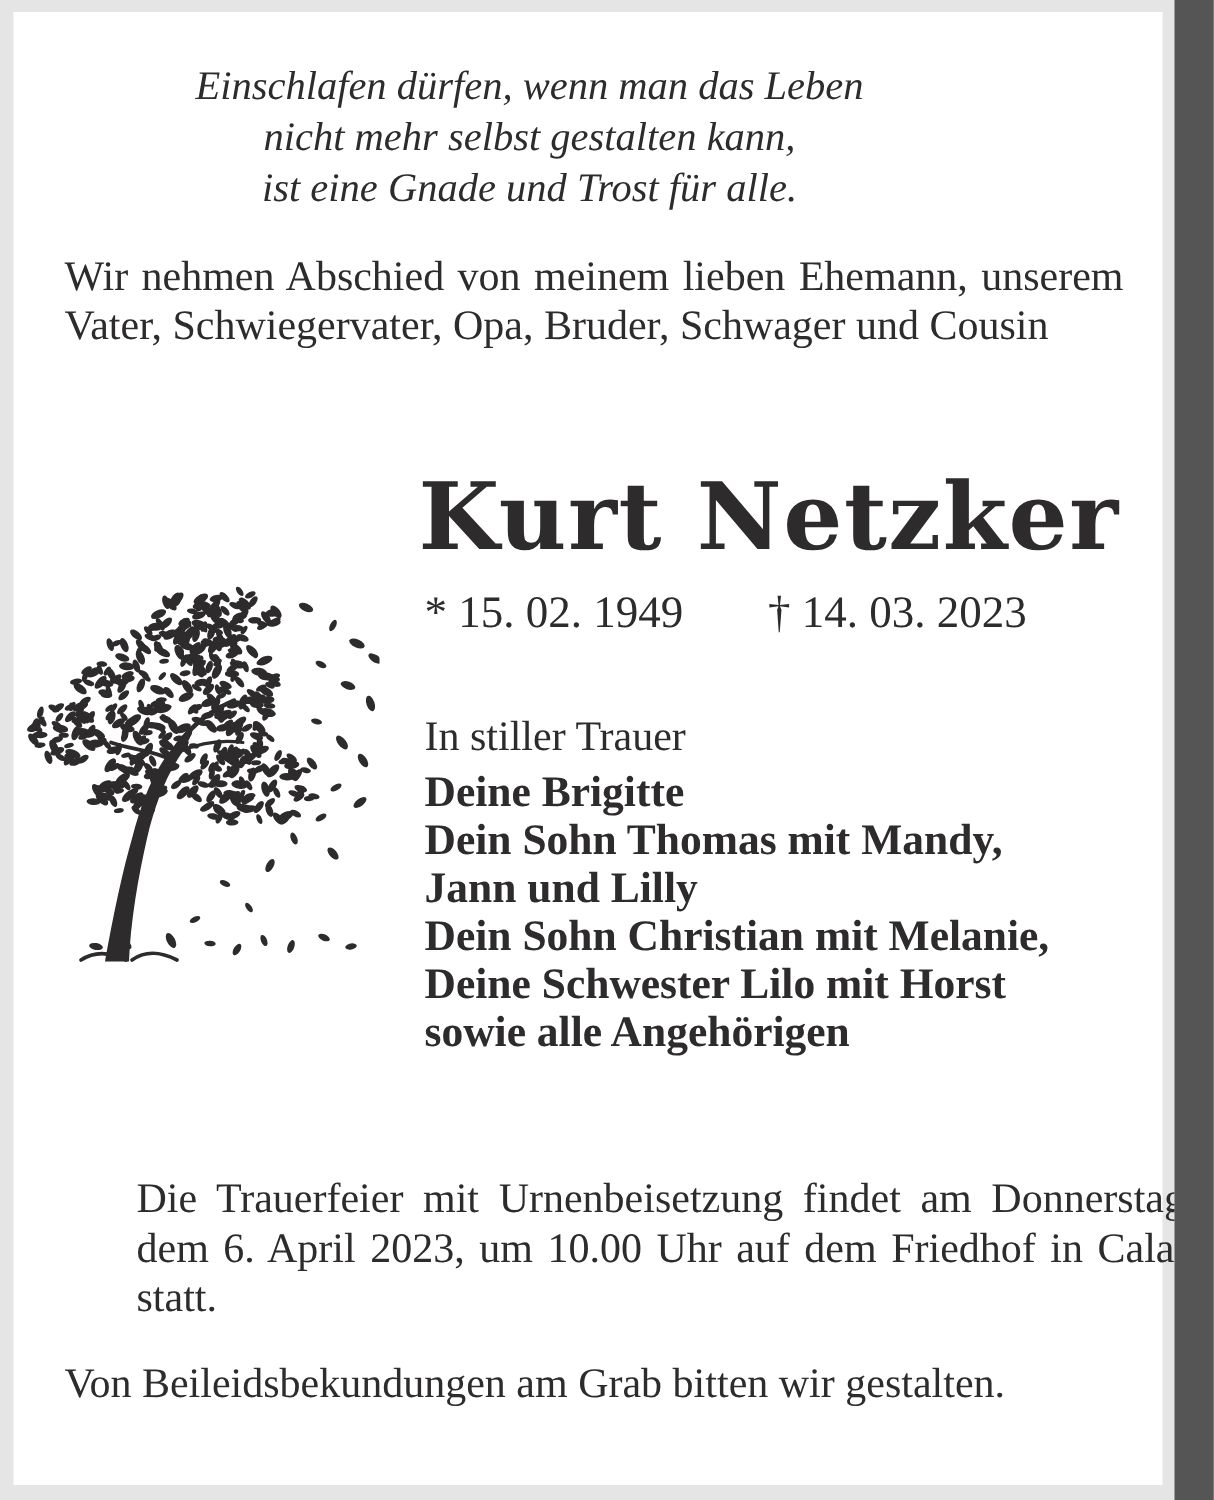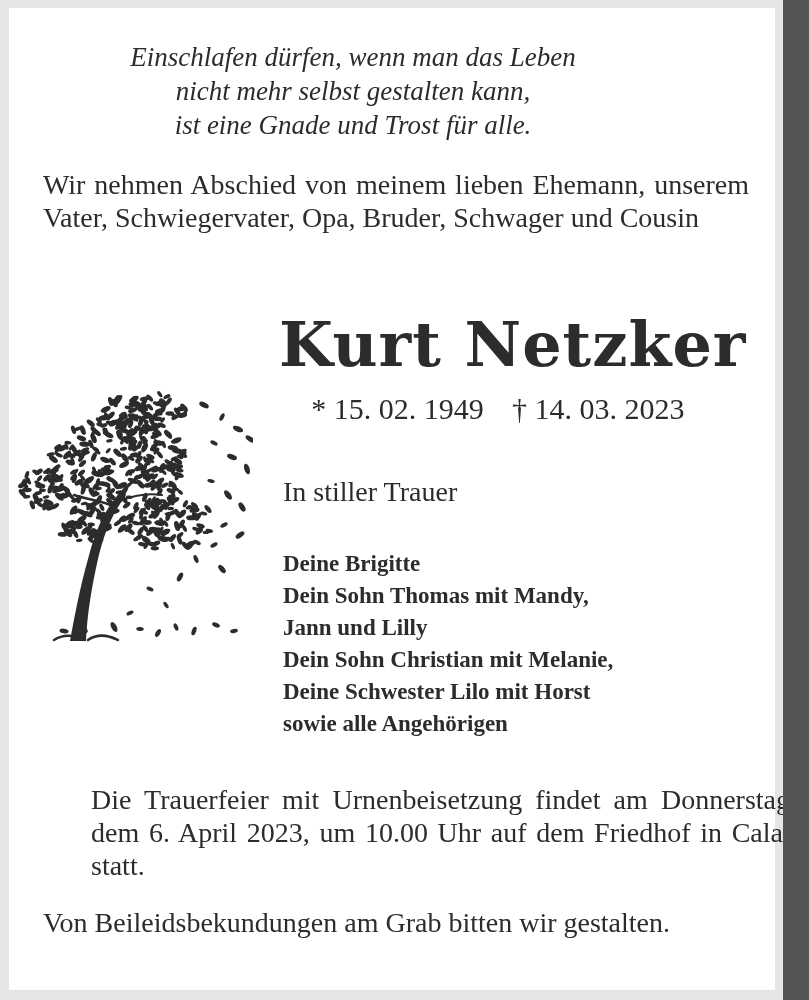--- a/index.html
+++ b/index.html
@@ -31,28 +31,28 @@
   .name{
     position:absolute;left:279px;top:310px;width:480px;
     font-family:"DejaVu Serif","Liberation Serif",serif;
     font-weight:bold;font-size:62px;line-height:70px;letter-spacing:1px;
     white-space:nowrap;
   }
   .dates{
     position:absolute;left:283px;top:392px;width:470px;
     font-size:30px;line-height:34px;white-space:nowrap;
   }
-  .dates .birth{display:inline-block;width:229px;text-align:center;}
+  .dates .birth{display:inline-block;width:229px;}
   .trauer-label{
     position:absolute;left:283px;top:477px;width:470px;
     font-size:28px;line-height:30px;
   }
   .mourners{
     position:absolute;left:283px;top:512px;width:480px;
-    font-size:23px;line-height:32px;font-weight:bold;margin-top:36px;
+    font-size:29px;line-height:32px;font-weight:bold;
   }
   .funeral{
     position:absolute;left:43px;top:783px;width:706px;
     font-size:28px;line-height:33px;
     text-align:justify;
     margin-left:48px;
   }
   .condolence{
     position:absolute;left:43px;top:906px;width:706px;
     font-size:28px;line-height:33px;

